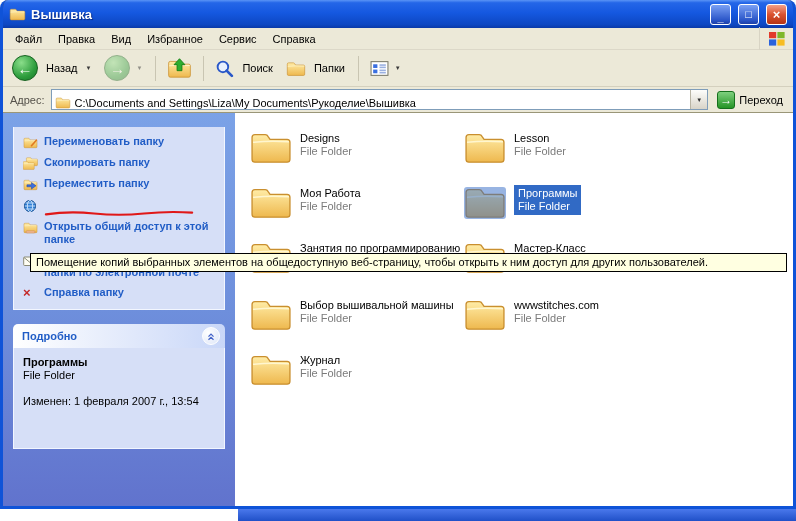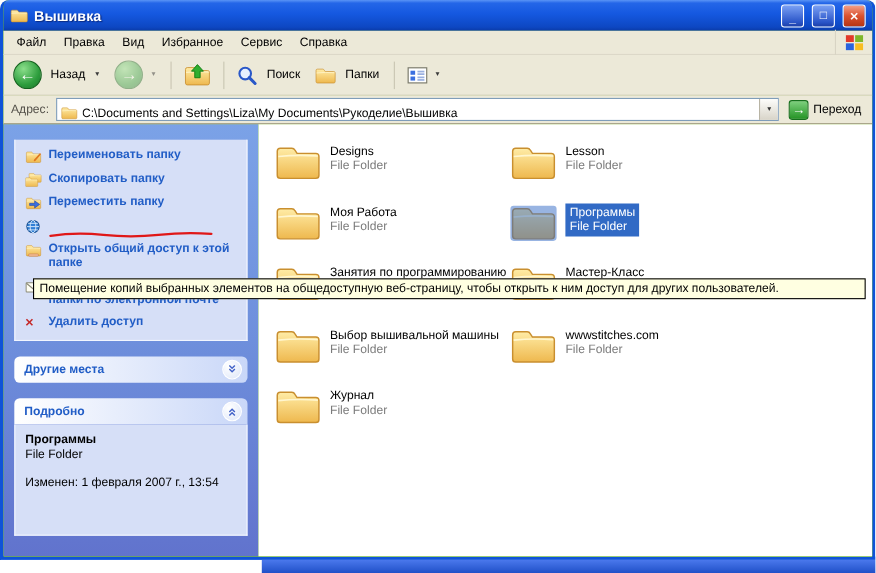--- a/index.html
+++ b/index.html
@@ -11,21 +11,21 @@
   }
   svg { display:block; }
 
   
   .taskbar-strip { position:absolute; left:238px; right:0; bottom:0; height:12px;
     background:linear-gradient(180deg,#4a78ec,#2050c8); }
 
   
   .window { position:absolute; top:0; left:0; width:796px; height:509px;
     border-left:3px solid #0f53d8; border-right:3px solid #0f53d8; border-bottom:3px solid #0f53d8;
-    border-radius:8px 8px 0 0; overflow:hidden; background:#84cc16;
+    border-radius:8px 8px 0 0; overflow:hidden; background:#404040;
     display:flex; flex-direction:column; }
 
   
   .titlebar { height:28px; flex:none; display:flex; align-items:center; gap:5px; padding:0 6px;
     background:linear-gradient(180deg,#5a94f6 0%,#2466e8 10%,#1558e0 45%,#0d47c2 88%,#0a3aa8 100%); }
   .title-text { flex:1; color:#fff; font-weight:bold; font-size:13px; text-shadow:1px 1px 1px #0a2a80;
     white-space:nowrap; overflow:hidden; }
   .tb-btn { width:21px; height:21px; border-radius:3px; border:1px solid #fff; margin-left:2px;
     display:flex; align-items:center; justify-content:center; color:#fff; font-size:11px; font-weight:bold; line-height:1; }
   .btn-blue { background:linear-gradient(180deg,#7aa0f4,#2a55c8 80%,#1c3fa8); }
@@ -301,36 +301,26 @@
               <svg width="14" height="14" viewBox="0 0 14 14">
                 <rect x="0.7" y="3" width="12.6" height="8.5" rx="0.8" fill="#fffef4" stroke="#8a8a76"></rect>
                 <path d="M1 3.5 L7 8.5 L13 3.5" fill="none" stroke="#8a8a76"></path>
               </svg>
             </span>
             <span class="txt">Отправить содержимое этой папки по электронной почте</span>
           </div>
 
           <div class="task" style="margin-bottom:0">
             <span class="ticon red-x">×</span>
-            <span class="txt">Удалить доступ</span>
+            <span class="txt">Справка папку</span>
           </div>
 
         </div>
       </div>
 
-      <div class="panel">
-        <div class="panel-header" style="border-radius:5px">
-          <span>Другие места</span>
-          <span class="chev">
-            <svg width="10" height="10" viewBox="0 0 10 10">
-                <path d="M2.5 4.4 L5 6.9 L7.5 4.4 M2.5 1.2 L5 3.7 L7.5 1.2" fill="none" stroke="#4262c8" stroke-width="1.3"></path>
-              </svg>
-          </span>
-        </div>
-      </div>
 
       <div class="panel" style="margin-bottom:0">
         <div class="panel-header">
           <span>Подробно</span>
           <span class="chev">
             <svg width="10" height="10" viewBox="0 0 10 10">
                 <path d="M2.5 5.6 L5 3.1 L7.5 5.6 M2.5 8.8 L5 6.3 L7.5 8.8" fill="none" stroke="#4262c8" stroke-width="1.3"></path>
               </svg>
           </span>
         </div>

